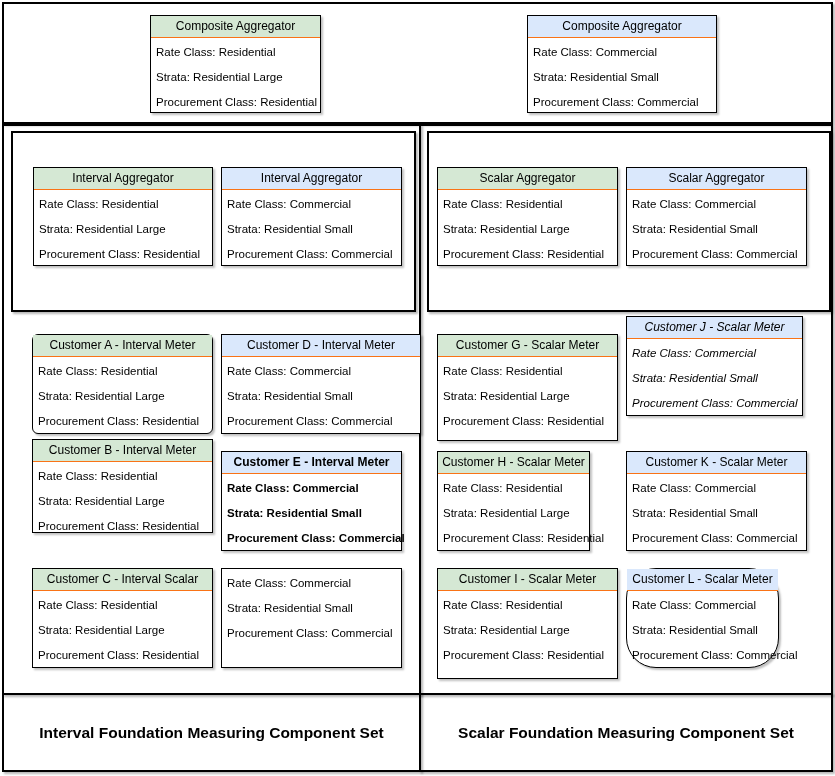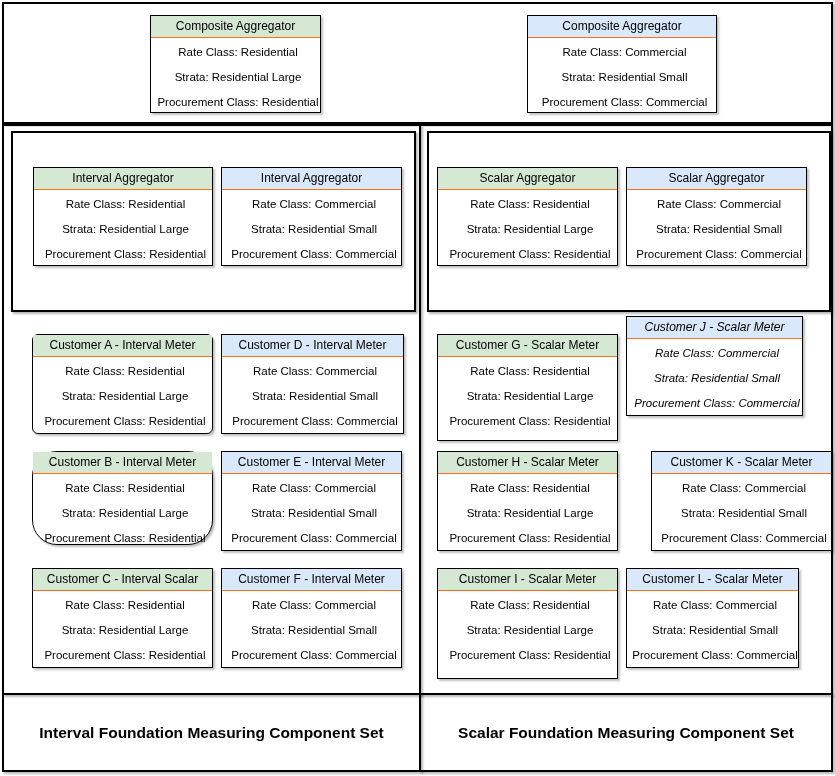--- a/index.html
+++ b/index.html
@@ -6,21 +6,21 @@
   .canvas{position:relative;width:835px;height:776px;background:#ffffff;
           font-family:"Liberation Sans",sans-serif;color:#000;overflow:hidden;}
   .frame{position:absolute;box-sizing:border-box;border:2px solid #000;
          background:transparent;box-shadow:2px 2px 2px rgba(0,0,0,0.28);}
   .box{position:absolute;box-sizing:border-box;border:1px solid #000;background:#fff;
        box-shadow:2px 2px 2px rgba(0,0,0,0.25);}
   .box-header{height:21px;line-height:21px;text-align:center;border-bottom:1px solid #f97316;
               font-size:12px;white-space:nowrap;overflow:hidden;}
   .green .box-header{background:#d5e8d4;}
   .blue  .box-header{background:#dae8fc;}
-  .box-body{padding-top:2px;text-align:center;}
+  .box-body{padding-top:2px;}
   .box-line{height:25px;line-height:25px;padding-left:5px;font-size:11.5px;white-space:nowrap;}
   .set-label{position:absolute;box-sizing:border-box;font-weight:bold;font-size:15.5px;
              text-align:center;white-space:nowrap;}
 </style>
 </head>
 <body>
 
 <div class="canvas">
 
   <div class="frame" style="left:2px;top:2px;width:831px;height:122px;"></div>
@@ -83,54 +83,53 @@
   </div>
 
   <div class="box green" style="left:32px;top:334px;width:181px;height:100px;border-radius:6px;">
     <div class="box-header">Customer A - Interval Meter</div>
     <div class="box-body">
       <div class="box-line">Rate Class: Residential</div>
       <div class="box-line">Strata: Residential Large</div>
       <div class="box-line">Procurement Class: Residential</div>
     </div>
   </div>
-  <div class="box blue" style="left:221px;top:334px;width:183px;height:100px;">
+  <div class="box blue" style="left:221px;top:334px;width:200px;height:100px;">
     <div class="box-header">Customer D - Interval Meter</div>
     <div class="box-body">
       <div class="box-line">Rate Class: Commercial</div>
       <div class="box-line">Strata: Residential Small</div>
       <div class="box-line">Procurement Class: Commercial</div>
     </div>
   </div>
-  <div class="box green" style="left:32px;top:451px;width:181px;height:94px;border-radius:25px;">
+  <div class="box green" style="left:32px;top:439px;width:181px;height:94px;">
     <div class="box-header">Customer B - Interval Meter</div>
     <div class="box-body">
       <div class="box-line">Rate Class: Residential</div>
       <div class="box-line">Strata: Residential Large</div>
       <div class="box-line">Procurement Class: Residential</div>
     </div>
   </div>
-  <div class="box blue" style="left:221px;top:451px;width:181px;height:100px;">
+  <div class="box blue" style="left:221px;top:451px;width:181px;height:100px;font-weight:bold;">
     <div class="box-header">Customer E - Interval Meter</div>
     <div class="box-body">
       <div class="box-line">Rate Class: Commercial</div>
       <div class="box-line">Strata: Residential Small</div>
       <div class="box-line">Procurement Class: Commercial</div>
     </div>
   </div>
   <div class="box green" style="left:32px;top:568px;width:181px;height:100px;">
     <div class="box-header">Customer C - Interval Scalar</div>
     <div class="box-body">
       <div class="box-line">Rate Class: Residential</div>
       <div class="box-line">Strata: Residential Large</div>
       <div class="box-line">Procurement Class: Residential</div>
     </div>
   </div>
   <div class="box blue" style="left:221px;top:568px;width:181px;height:100px;">
-    <div class="box-header">Customer F - Interval Meter</div>
     <div class="box-body">
       <div class="box-line">Rate Class: Commercial</div>
       <div class="box-line">Strata: Residential Small</div>
       <div class="box-line">Procurement Class: Commercial</div>
     </div>
   </div>
 
   <div class="box green" style="left:437px;top:334px;width:181px;height:107px;">
     <div class="box-header">Customer G - Scalar Meter</div>
     <div class="box-body">
@@ -140,45 +139,45 @@
     </div>
   </div>
   <div class="box blue" style="left:626px;top:316px;width:177px;height:100px;font-style:italic;">
     <div class="box-header">Customer J - Scalar Meter</div>
     <div class="box-body">
       <div class="box-line">Rate Class: Commercial</div>
       <div class="box-line">Strata: Residential Small</div>
       <div class="box-line">Procurement Class: Commercial</div>
     </div>
   </div>
-  <div class="box green" style="left:437px;top:451px;width:181px;height:100px;">
+  <div class="box green" style="left:437px;top:451px;width:153px;height:100px;">
     <div class="box-header">Customer H - Scalar Meter</div>
     <div class="box-body">
       <div class="box-line">Rate Class: Residential</div>
       <div class="box-line">Strata: Residential Large</div>
       <div class="box-line">Procurement Class: Residential</div>
     </div>
   </div>
-  <div class="box blue" style="left:626px;top:451px;width:181px;height:100px;margin-left:25px;">
+  <div class="box blue" style="left:626px;top:451px;width:181px;height:100px;">
     <div class="box-header">Customer K - Scalar Meter</div>
     <div class="box-body">
       <div class="box-line">Rate Class: Commercial</div>
       <div class="box-line">Strata: Residential Small</div>
       <div class="box-line">Procurement Class: Commercial</div>
     </div>
   </div>
   <div class="box green" style="left:437px;top:568px;width:181px;height:111px;">
     <div class="box-header">Customer I - Scalar Meter</div>
     <div class="box-body">
       <div class="box-line">Rate Class: Residential</div>
       <div class="box-line">Strata: Residential Large</div>
       <div class="box-line">Procurement Class: Residential</div>
     </div>
   </div>
-  <div class="box blue" style="left:626px;top:568px;width:173px;height:100px;">
+  <div class="box blue" style="left:626px;top:568px;width:153px;height:100px;border-radius:30px;">
     <div class="box-header">Customer L - Scalar Meter</div>
     <div class="box-body">
       <div class="box-line">Rate Class: Commercial</div>
       <div class="box-line">Strata: Residential Small</div>
       <div class="box-line">Procurement Class: Commercial</div>
     </div>
   </div>
 
   <div class="set-label" style="left:2px;top:724px;width:419px;">Interval Foundation Measuring Component Set</div>
   <div class="set-label" style="left:419px;top:724px;width:414px;">Scalar Foundation Measuring Component Set</div>

